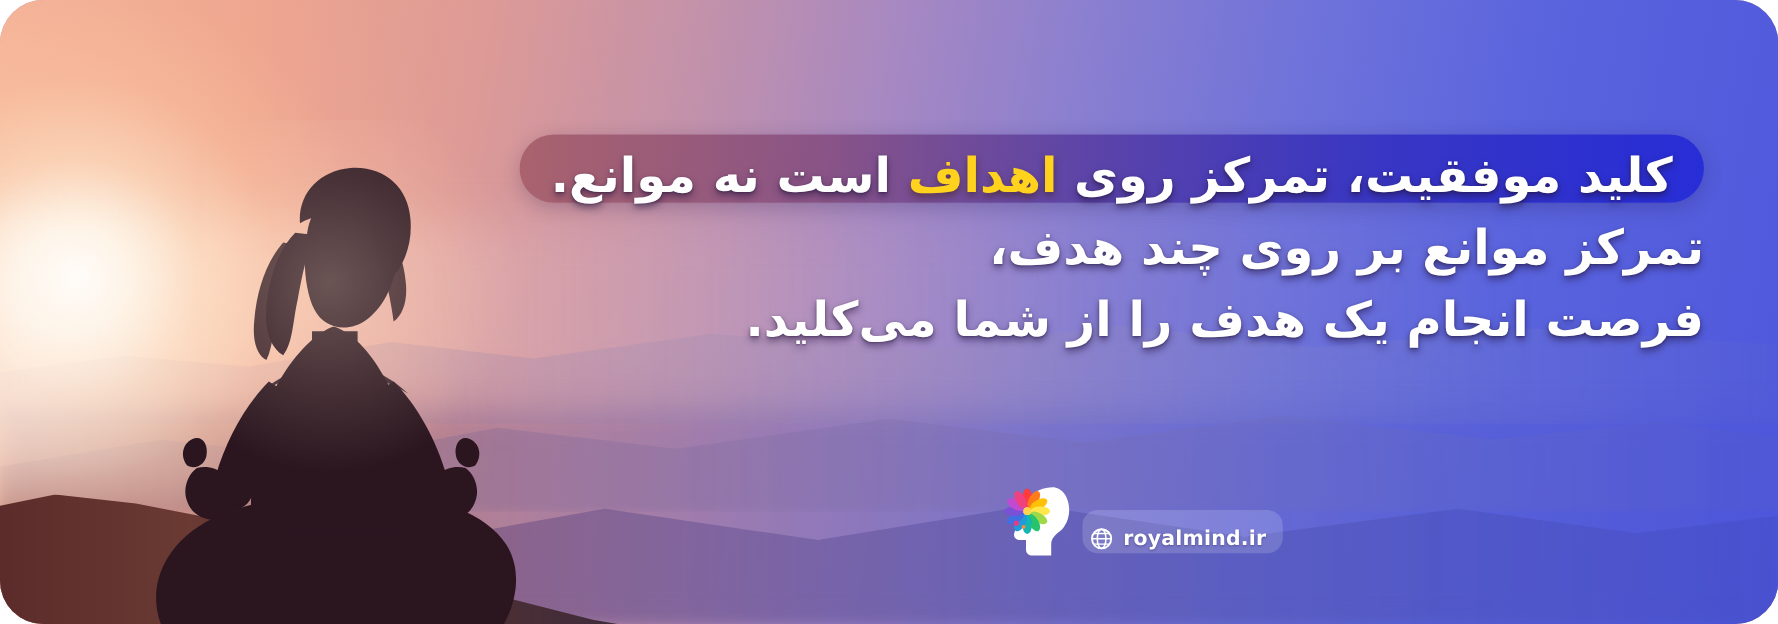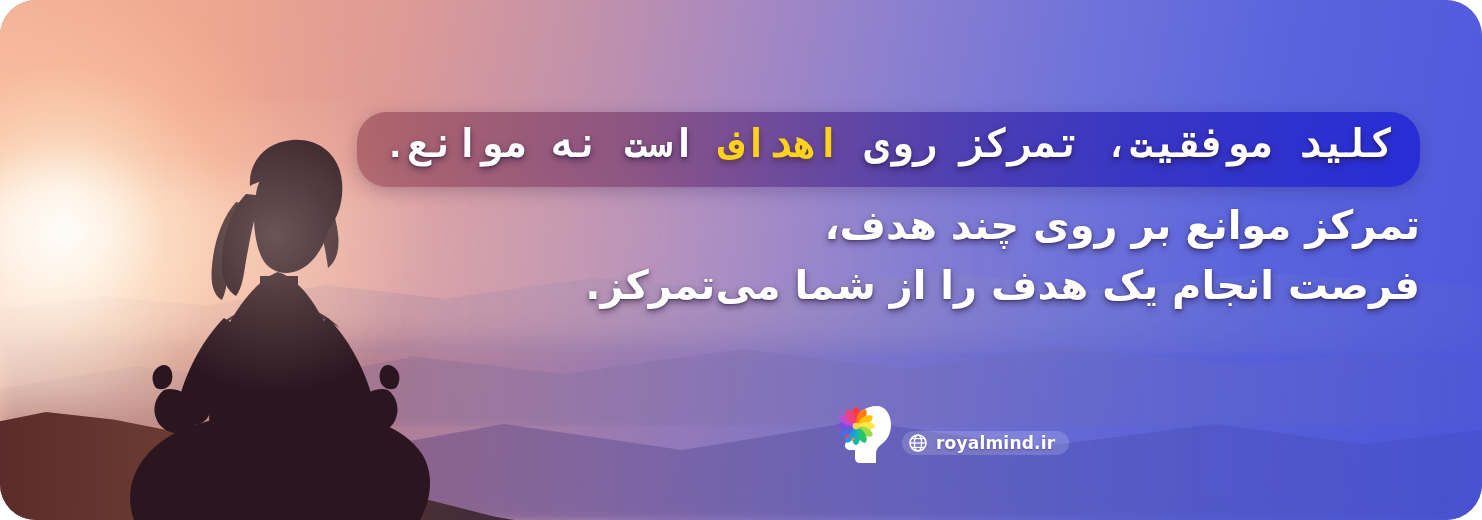--- a/index.html
+++ b/index.html
@@ -99,48 +99,47 @@
     font-weight:bold;
     font-size:40px;
     line-height:1.0;
     letter-spacing:0px;
     text-shadow:0 3px 6px rgba(35,20,60,.55), 0 1px 2px rgba(30,15,50,.45);
     white-space:nowrap;
   }
   .qline.l1{
     position:relative;
     display:inline-block;
-    padding:15px 26px 20px 26px;
+    padding:15px 26px 2px 26px;
     border-radius:30px;
     background:linear-gradient(270deg,
        rgba(36,42,214,.92) 0%,
        rgba(48,44,190,.84) 28%,
        rgba(74,44,150,.70) 52%,
        rgba(110,44,96,.58) 74%,
        rgba(126,46,64,.50) 100%);
     box-shadow:0 4px 16px rgba(30,20,70,.22);
-    font-family:Liberation Mono, monospace;
   }
   .qline.l2{margin-top:18px;}
   .qline.l3{margin-top:20px;}
   .hl{color:#ffd21e;text-shadow:0 3px 6px rgba(60,30,10,.5);}
 
   
   .brand{
     position:absolute;left:836px;top:402px;
     display:flex;align-items:center;gap:10px;
   }
   .brand-logo{width:56px;height:62px;flex:0 0 auto;}
   .brand-logo svg{display:block;width:100%;height:100%;}
   .handles{display:flex;flex-direction:column;gap:4px;}
   .handle{
     display:flex;align-items:center;gap:8px;
     background:rgba(255,255,255,.16);
     border-radius:13px;
-    padding:2px 14px 2px 6px;
+    padding:14px 14px 2px 6px;
     width:max-content;
     margin-top:20px;
   }
   .handle .hicon{width:20px;height:20px;flex:0 0 auto;color:#ffffff;}
   .handle .hicon svg{display:block;width:100%;height:100%;}
   .handle .htext{
     color:#ffffff;font-size:17px;font-weight:bold;letter-spacing:.2px;
     text-shadow:0 1px 2px rgba(40,30,90,.45);
   }
 </style>
@@ -205,21 +204,21 @@
       </g>
     </svg>
   </div>
   <div class="aura"></div>
 
   <div class="quote">
     <div class="qline l1">
       <span>کلید موفقیت، تمرکز روی </span><span class="hl">اهداف</span><span> است نه موانع.</span>
     </div>
     <div class="qline l2">تمرکز موانع بر روی چند هدف،</div>
-    <div class="qline l3">فرصت انجام یک هدف را از شما می‌تمرکز.</div>
+    <div class="qline l3">فرصت انجام یک هدف را از شما می‌کلید.</div>
   </div>
 
   <div class="brand">
 
     <div class="brand-logo">
       <svg viewBox="0 0 56 62" xmlns="http://www.w3.org/2000/svg" aria-hidden="true">
 
         <path d="M41 4 C30 4 20 11 16 21 C13 29 13 34 10 40 C8 44 9 47 13 48 L19 48
                  L19 56 C19 59 21 61 24 61 L40 61 L40 52 C40 47 43 44 47 41
                  C52 37 55 30 55 23 C55 12 49 4 41 4 Z" fill="#ffffff"></path>

